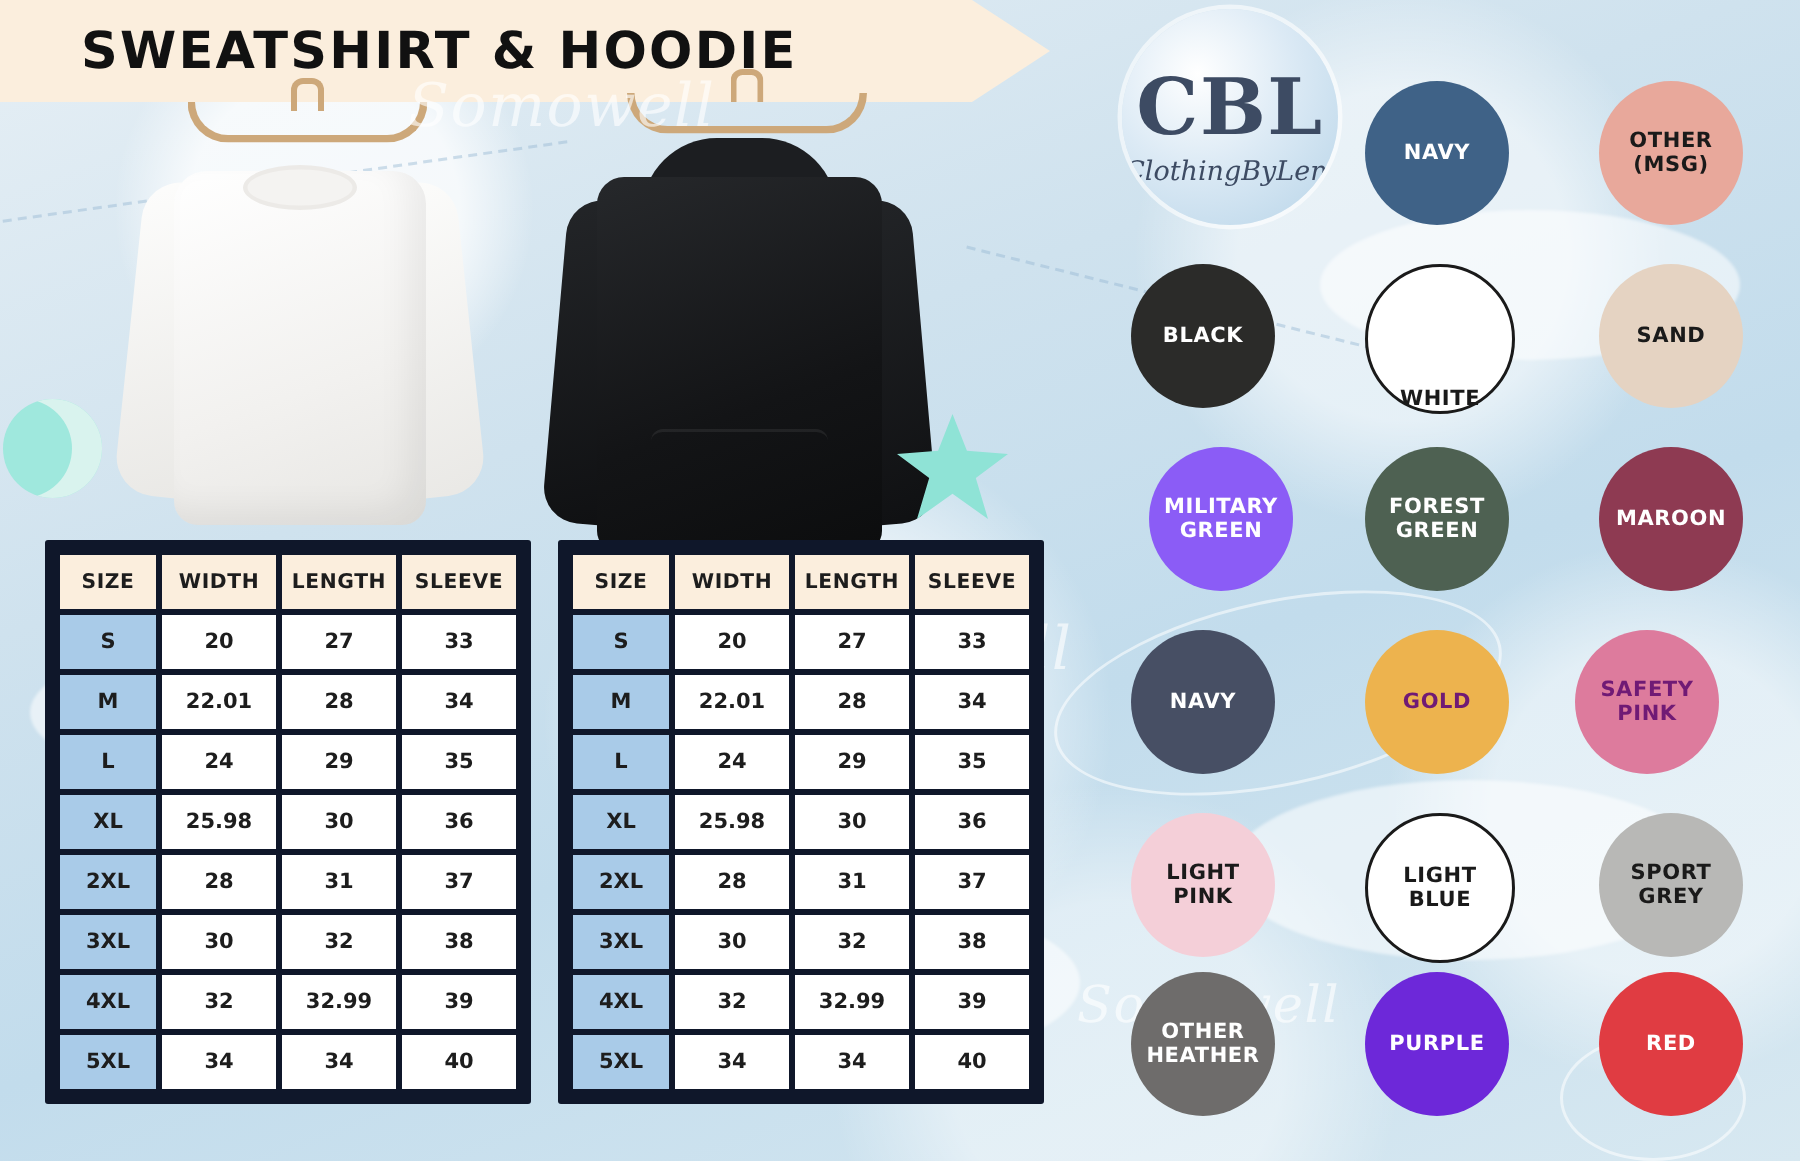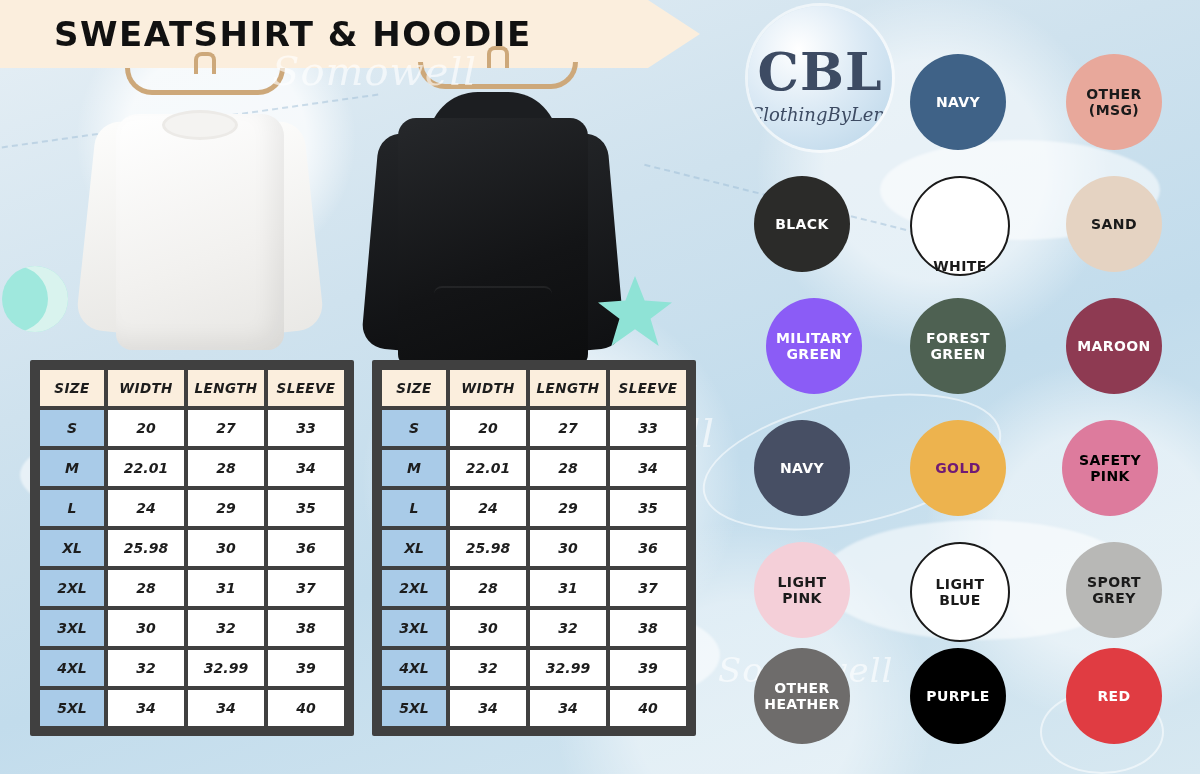--- a/index.html
+++ b/index.html
@@ -138,24 +138,23 @@
   .wm{
     position:absolute;
     font-family:"DejaVu Serif",serif;font-style:italic;
     color:rgba(255,255,255,.62);
     font-size:40px;letter-spacing:1px;
     pointer-events:none;user-select:none;
   }
   
   .table-wrap{
     position:absolute;
-    background:#404040;
+    background:#0f172a;
     padding:6px;
     border-radius:2px;
-    font-style:italic;
   }
   table{border-collapse:separate;border-spacing:4px;}
   th,td{
     width:62px;height:34px;
     text-align:center;vertical-align:middle;
     font-size:14px;font-weight:bold;color:#1d1d1d;
     font-family:"DejaVu Sans",sans-serif;
   }
   th{background:#fbeedd;letter-spacing:.4px;font-size:13.5px;}
   th.w{width:74px;}
@@ -372,39 +371,39 @@
     </div>
     <div class="sw" style="left: 320px; top: 248px; background: rgb(142, 58, 82); color: rgb(255, 255, 255);">
       <span style="white-space: pre-line;">MAROON</span>
     </div>
     <div class="sw" style="left: 8px; top: 370px; background: rgb(71, 79, 100); color: rgb(255, 255, 255);">
       <span style="white-space: pre-line;">NAVY</span>
     </div>
     <div class="sw" style="left: 164px; top: 370px; background: rgb(237, 179, 78); color: #701a75;">
       <span style="white-space: pre-line;">GOLD</span>
     </div>
-    <div class="sw" style="left: 316px; top: 370px; background: rgb(221, 123, 157); color: #000000;">
+    <div class="sw" style="left: 304px; top: 370px; background: rgb(221, 123, 157); color: #701a75;">
       <span style="white-space: pre-line;">SAFETY
 PINK</span>
     </div>
     <div class="sw" style="left: 8px; top: 492px; background: rgb(244, 207, 216); color: rgb(26, 26, 26);">
       <span style="white-space: pre-line;">LIGHT
 PINK</span>
     </div>
     <div class="sw outline" style="left: 164px; top: 492px; background: rgb(255, 255, 255); color: rgb(26, 26, 26);">
       <span style="white-space: pre-line;">LIGHT
 BLUE</span>
     </div>
     <div class="sw" style="left: 320px; top: 492px; background: rgb(184, 184, 182); color: rgb(26, 26, 26);">
       <span style="white-space: pre-line;">SPORT
 GREY</span>
     </div>
     <div class="sw" style="left: 8px; top: 598px; background: rgb(110, 108, 107); color: rgb(255, 255, 255);">
       <span style="white-space: pre-line;">OTHER
 HEATHER</span>
     </div>
-    <div class="sw" style="left: 164px; top: 598px; background: #000000; color: rgb(255, 255, 255);">
+    <div class="sw" style="left: 164px; top: 598px; background: #6d28d9; color: rgb(255, 255, 255);">
       <span style="white-space: pre-line;">PURPLE</span>
     </div>
     <div class="sw" style="left: 320px; top: 598px; background: rgb(224, 60, 66); color: rgb(255, 255, 255);">
       <span style="white-space: pre-line;">RED</span>
     </div>
   </div>
 
 </body></html>

